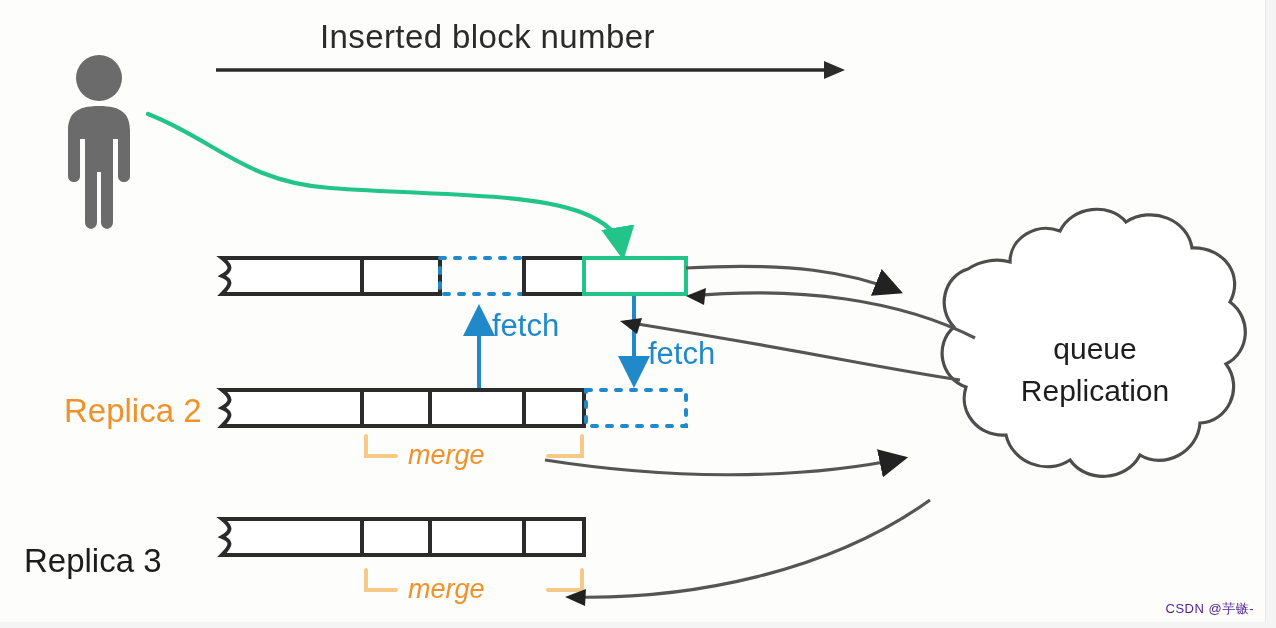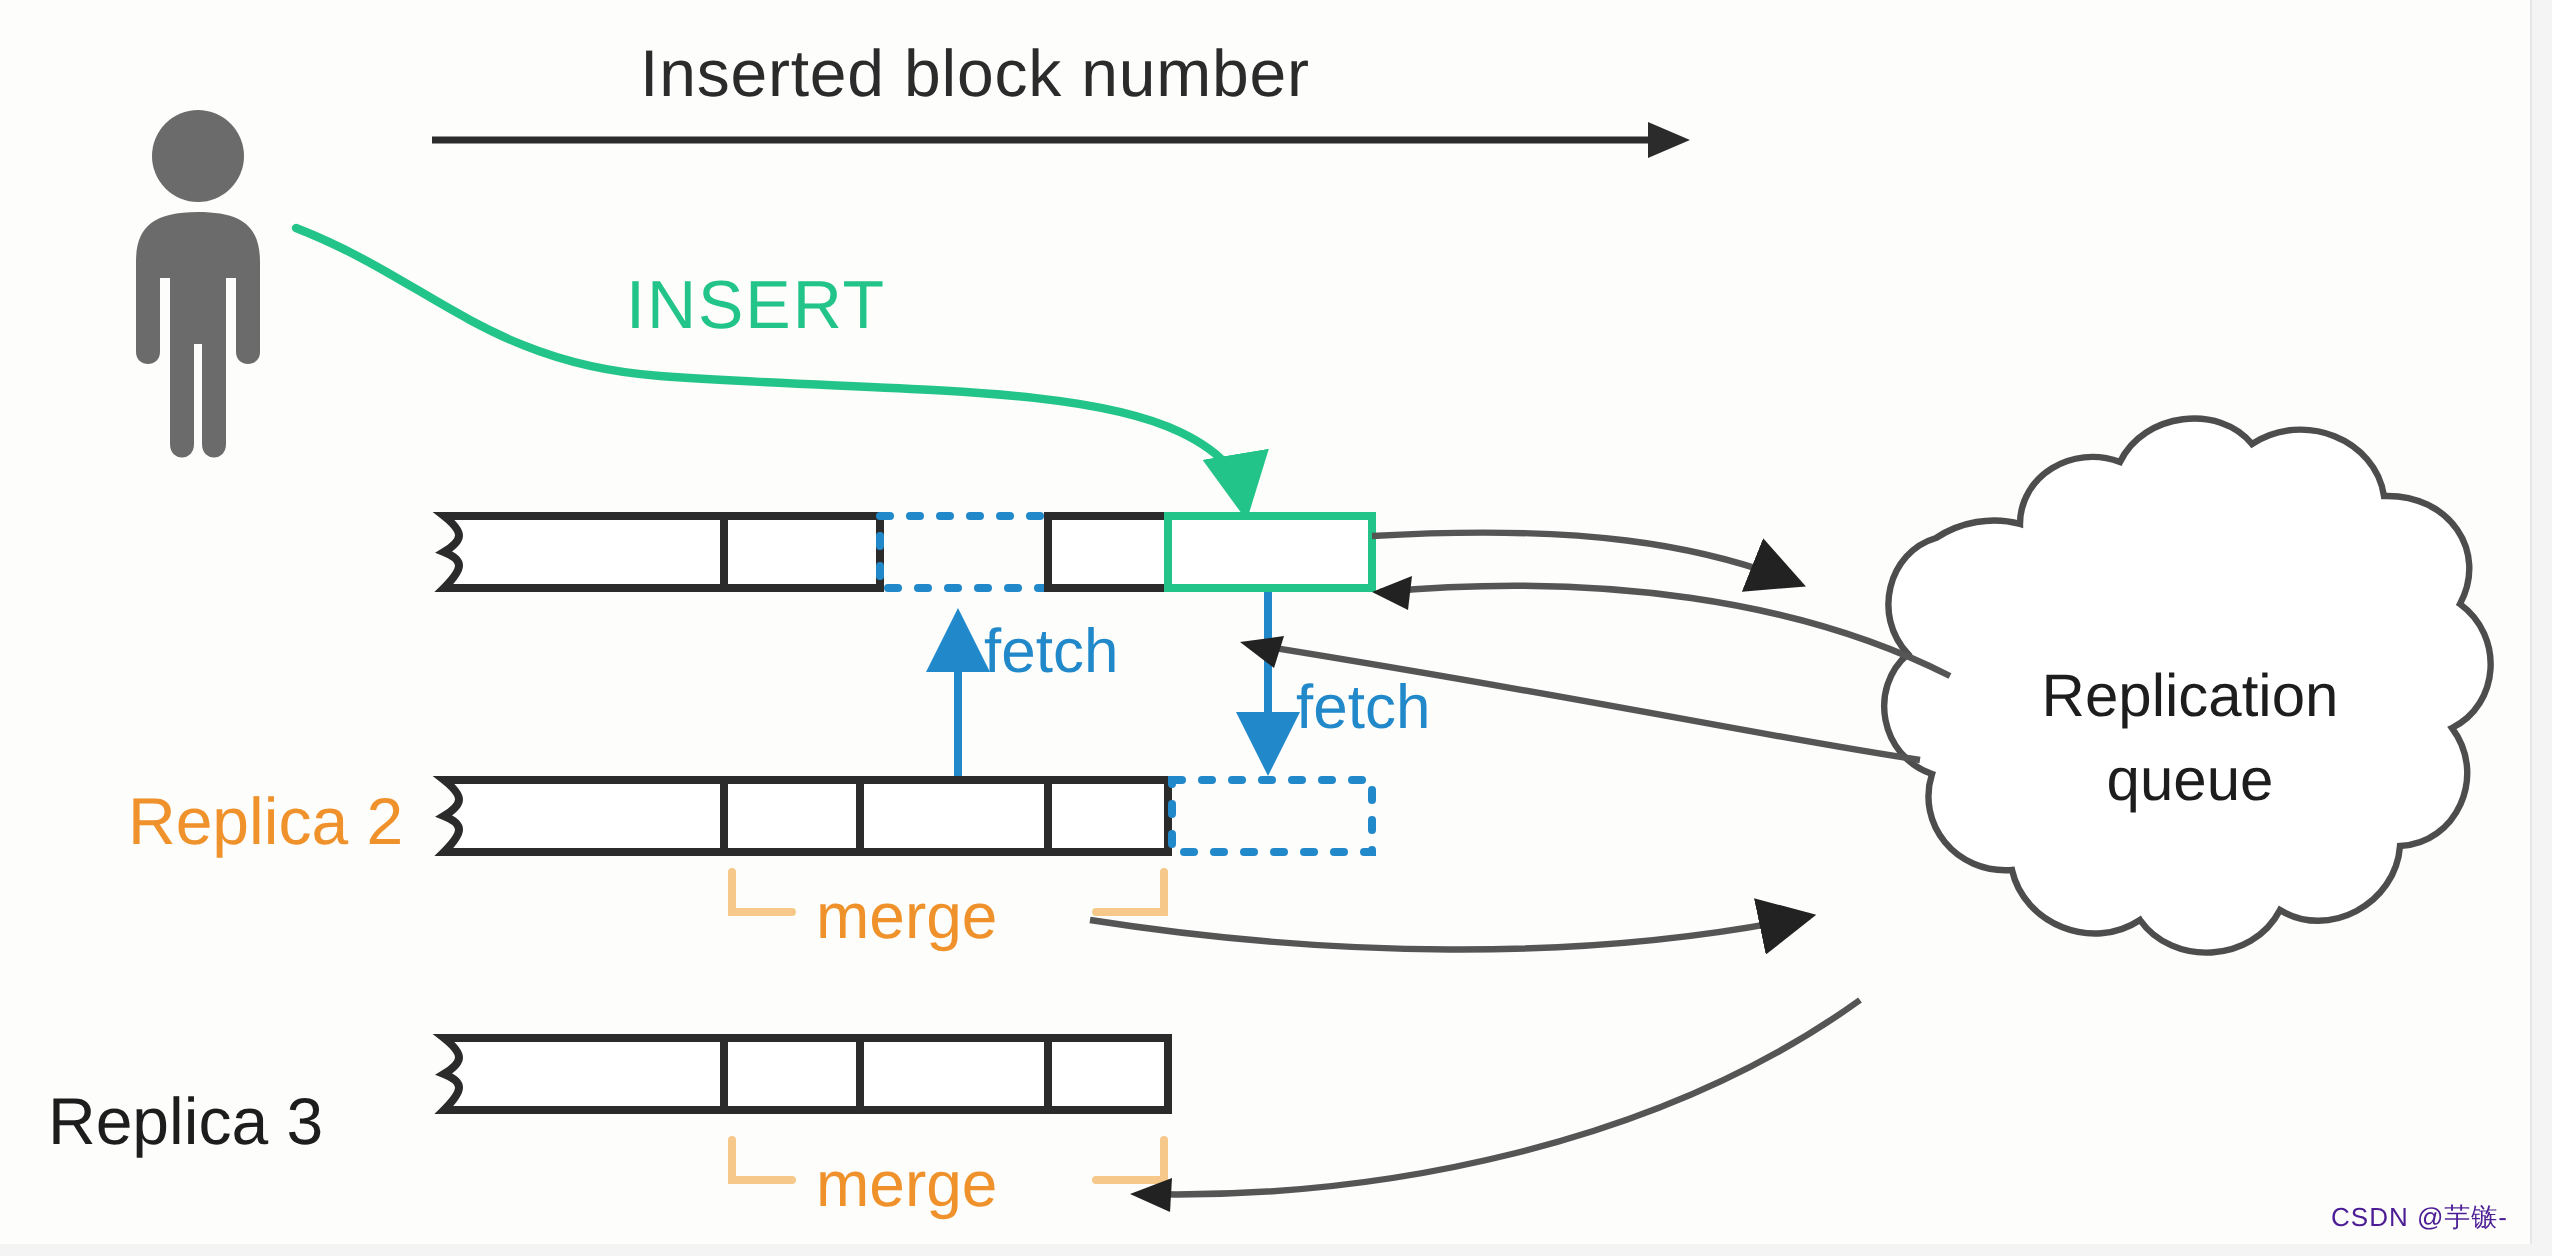--- a/index.html
+++ b/index.html
@@ -61,22 +61,23 @@
   .insert-label {
     font-size: 34px;
     color: #23c48a;
     letter-spacing: 1px;
   }
   .fetch-label {
     font-size: 31px;
     color: #2189c9;
   }
   .merge-label {
-    font-size: 32px;
+    font-size: 27px;
     color: #f0922b;
+    font-style: italic;
   }
   .cloud-text {
     position: absolute;
     text-align: center;
     font-size: 30px;
     line-height: 42px;
     color: #1d1d1d;
   }
   .watermark {
     position: absolute;
@@ -214,34 +215,33 @@
     </g>
 
     <g>
       <path d="M930,500 C 830,572 690,600 570,597" fill="none" stroke="#555555" stroke-width="3.2"></path>
       <path d="M565,597 L586,589 L585,606 z" fill="#222222"></path>
     </g>
   </svg>
 
   <div class="txt title" style="left:320px; top:18px;">Inserted block number</div>
 
-  <div class="txt insert-label" style="left:313px; top:134px;">INSERT</div>
 
   <div class="txt replica-label accent" style="left:24px; top:392px;">Replica 2</div>
   <div class="txt replica-label" style="left:24px; top:542px;">Replica 3</div>
 
   <div class="txt fetch-label" style="left:492px; top:308px;">fetch</div>
   <div class="txt fetch-label" style="left:648px; top:336px;">fetch</div>
 
   <div class="txt merge-label" style="left:408px; top:440px;">merge</div>
   <div class="txt merge-label" style="left:408px; top:574px;">merge</div>
 
   <div class="cloud-text" style="left:960px; top:328px; width:270px;">
+    <div>queue</div>
     <div>Replication</div>
-    <div>queue</div>
   </div>
 
   <div class="edge-strip-right"></div>
   <div class="edge-strip-bottom"></div>
 
   <div class="watermark" style="right:22px; bottom:10px;">CSDN @芋镞-</div>
 
 </div>
 
 </body></html>

